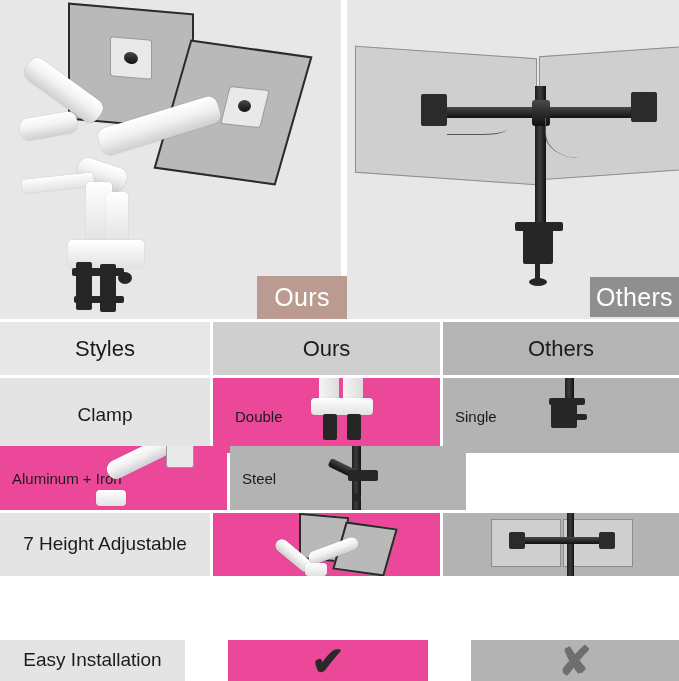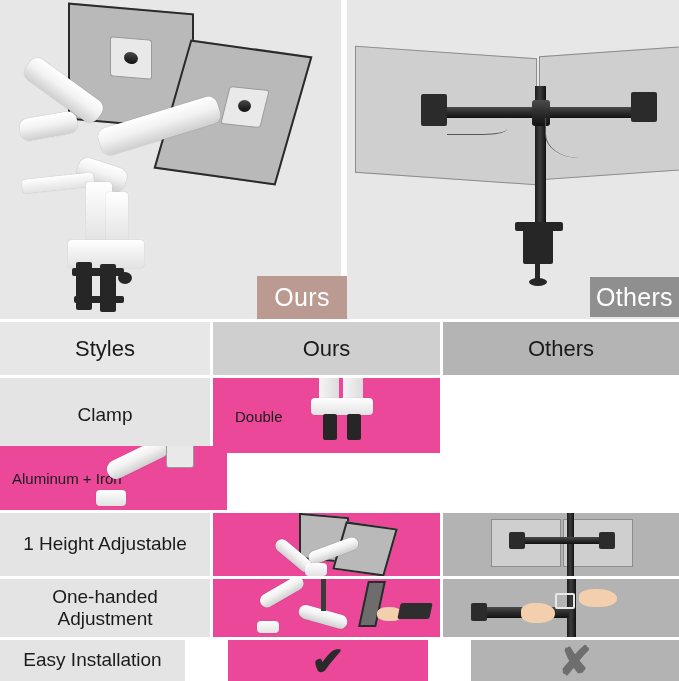--- a/index.html
+++ b/index.html
@@ -282,75 +282,68 @@
       </div>
       <div class="cell c-ours">
         <span class="val-text">Double</span>
 
         <div class="art" style="left:106px; top:-4px; width:20px; height:28px; background:linear-gradient(90deg,#f5f5f5,#dcdcdc); border-radius:4px;"></div>
         <div class="art" style="left:130px; top:-4px; width:20px; height:28px; background:linear-gradient(90deg,#f5f5f5,#dcdcdc); border-radius:4px;"></div>
         <div class="base-w" style="left:98px; top:20px; width:62px; height:17px;"></div>
         <div class="clampj" style="left:110px; top:36px; width:14px; height:26px;"></div>
         <div class="clampj" style="left:134px; top:36px; width:14px; height:26px;"></div>
       </div>
+      <div class="cell c-others">
+        <span class="val-text wide">Single</span>
+        <div class="pole" style="left:122px; top:-6px; width:9px; height:40px;"></div>
+        <div class="clampj" style="left:108px; top:22px; width:26px; height:28px;"></div>
+        <div class="clampj" style="left:106px; top:20px; width:36px; height:7px;"></div>
+        <div class="clampj" style="left:130px; top:36px; width:14px; height:6px;"></div>
+      </div>
     </div>
 
     <div class="row" style="top:126px; height:64px;">
       <div class="cell c-ours">
         <span class="val-text wide">Aluminum + Iron</span>
         <div class="seg-w" style="left:108px; top:18px; width:66px; height:19px;
              transform: rotate(-26deg); transform-origin:left center;"></div>
         <div class="vesa" style="left:166px; top:-4px; width:26px; height:24px;"></div>
         <div class="base-w" style="left:96px; top:44px; width:30px; height:16px;"></div>
       </div>
+      <div class="cell c-others">
+        <span class="val-text wide">Steel</span>
+        <div class="pole" style="left:122px; top:-4px; width:9px; height:70px;"></div>
+        <div class="seg-k" style="left:98px; top:18px; width:30px; height:9px;
+             transform: rotate(26deg);"></div>
+        <div class="clampj" style="left:118px; top:24px; width:30px; height:11px;"></div>
+        <div class="clampj" style="left:123px; top:48px; width:8px; height:8px;"></div>
+      </div>
     </div>
 
     <div class="row" style="top:193px; height:63px;">
       <div class="cell c-style">
-        <span class="label-text">1 Height Adjustable</span>
+        <span class="label-text">7 Height Adjustable</span>
       </div>
       <div class="cell c-ours">
         <div class="screen" style="left:86px; top:2px; width:46px; height:42px; transform:skewY(5deg);"></div>
         <div class="screen" style="left:126px; top:12px; width:48px; height:44px; transform:skew(-16deg,8deg);"></div>
         <div class="seg-w" style="left:64px; top:22px; width:44px; height:13px; transform:rotate(40deg); transform-origin:left center;"></div>
         <div class="seg-w" style="left:96px; top:40px; width:52px; height:13px; transform:rotate(-20deg); transform-origin:left center;"></div>
         <div class="base-w" style="left:92px; top:50px; width:22px; height:13px;"></div>
       </div>
       <div class="cell c-others">
         <div class="screen-plain" style="left:48px; top:6px; width:68px; height:46px;"></div>
         <div class="screen-plain" style="left:120px; top:6px; width:68px; height:46px;"></div>
         <div class="pole" style="left:124px; top:-4px; width:7px; height:70px;"></div>
         <div class="seg-k" style="left:70px; top:24px; width:96px; height:7px;"></div>
         <div class="vesa-k" style="left:66px; top:19px; width:16px; height:17px;"></div>
         <div class="vesa-k" style="left:156px; top:19px; width:16px; height:17px;"></div>
       </div>
     </div>
 
-    <div class="row" style="top:259px; height:58px;">
-      <div class="cell c-style">
-        <span class="label-text">One-handed<br>Adjustment</span>
-      </div>
-      <div class="cell c-ours">
-        <div class="seg-w" style="left:48px; top:18px; width:48px; height:14px; transform:rotate(-30deg); transform-origin:left center;"></div>
-        <div class="seg-w" style="left:86px; top:24px; width:50px; height:14px; transform:rotate(16deg); transform-origin:left center;"></div>
-        <div class="pole" style="left:108px; top:-2px; width:5px; height:34px; background:#3a3a3a;"></div>
-        <div class="base-w" style="left:44px; top:42px; width:22px; height:12px;"></div>
-        <div class="screen" style="left:150px; top:2px; width:14px; height:42px; transform:skewX(-12deg); background:#6d6d6d;"></div>
-        <div class="hand" style="left:164px; top:28px; width:26px; height:14px;"></div>
-        <div class="sleeve" style="left:186px; top:24px; width:32px; height:16px; transform:skewX(-12deg);"></div>
-      </div>
-      <div class="cell c-others">
-        <div class="pole" style="left:124px; top:-6px; width:9px; height:66px;"></div>
-        <div class="seg-k" style="left:38px; top:28px; width:88px; height:11px;"></div>
-        <div class="vesa-k" style="left:28px; top:24px; width:16px; height:18px;"></div>
-        <div class="hand" style="left:78px; top:24px; width:34px; height:20px;"></div>
-        <div class="hand" style="left:136px; top:10px; width:38px; height:18px;"></div>
-        <div class="art" style="left:112px; top:14px; width:16px; height:12px; border:2px solid #e8e8e8; border-radius:2px;"></div>
-      </div>
-    </div>
 
     <div class="row" style="top:320px; height:41px;gap:40px;">
       <div class="cell c-style">
         <span class="label-text">Easy Installation</span>
       </div>
       <div class="cell c-ours">
         <span class="mark mark-check">✔</span>
       </div>
       <div class="cell c-others">
         <span class="mark mark-x">✘</span>

